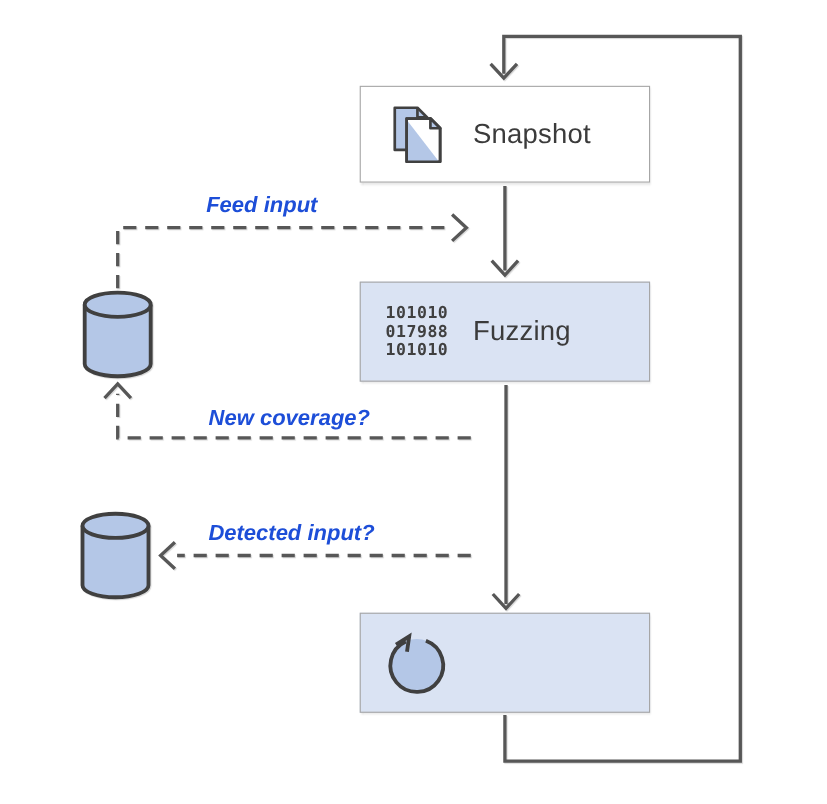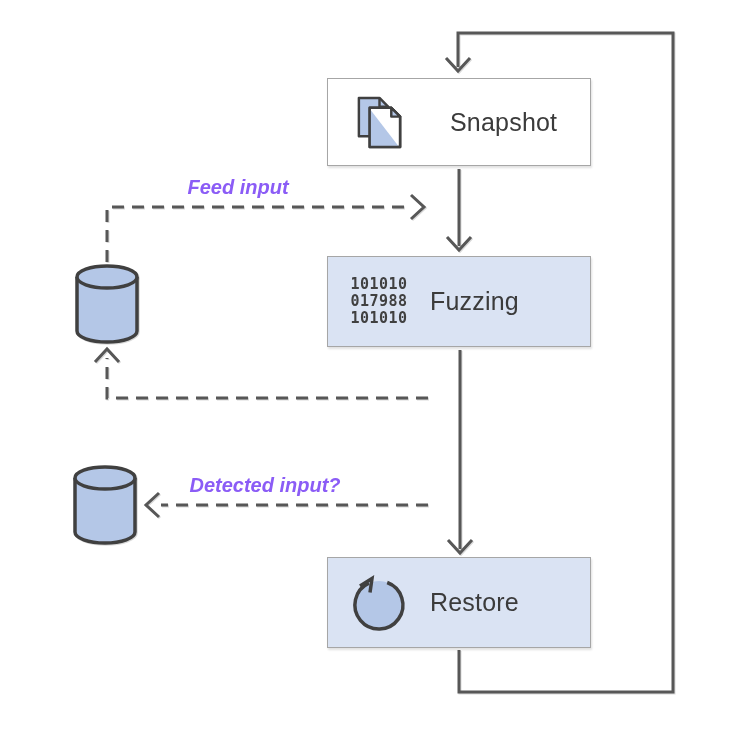--- a/index.html
+++ b/index.html
@@ -9,33 +9,33 @@
   }
   .wires{position:absolute;left:0;top:0;width:752px;height:731px;
     filter:drop-shadow(1px 1.5px 0.5px rgba(0,0,0,0.15));}
   .node{
     position:absolute;left:327px;width:264px;height:88px;
     border:1.5px solid #a6a6a6;box-sizing:border-box;
     display:flex;align-items:center;padding-left:20px;
     box-shadow:1px 2px 2px rgba(0,0,0,0.12);
     background:#dae3f3;
   }
-  .node--plain{background:#ffffff;gap:20px;}
+  .node--plain{background:#ffffff;}
   .node .iconwrap{width:62px;display:flex;align-items:flex-end;justify-content:center;flex:0 0 62px;}
   .node .label{
     margin-left:20px;font-size:25px;color:#3b3b3b;letter-spacing:0.2px;
   }
   .binary{
     font-family:"DejaVu Sans Mono","Liberation Mono",monospace;
     font-weight:bold;font-size:15px;line-height:17px;color:#404040;
     letter-spacing:0.5px;text-align:center;
   }
   .edge-label{
     position:absolute;width:200px;text-align:center;
-    font-size:20px;font-weight:bold;font-style:italic;color:#8b5cf6;
+    font-size:20px;font-weight:bold;font-style:italic;color:#1d4ed8;
   }
 </style>
 </head>
 <body>
 
 <div class="canvas">
 
   <svg class="wires" viewBox="0 0 752 731">
 
     <path d="M 459 650 L 459 692 L 673 692 L 673 33 L 458 33 L 458 67" fill="none" stroke="#575757" stroke-width="3"></path>
@@ -93,19 +93,19 @@
   </div>
 
   <div class="node" style="top:557px;height:91px;">
     <span class="iconwrap">
       <svg width="60" height="60" viewBox="0 0 60 60">
         <circle cx="30" cy="32" r="24" fill="#b4c7e7"></circle>
         <path d="M 19.9 10.2 A 24 24 0 1 0 38.2 9.5" fill="none" stroke="#404040" stroke-width="3.5"></path>
         <path d="M 11 13 L 23 5.5 L 21 19.5" fill="none" stroke="#404040" stroke-width="3.5" stroke-linejoin="miter"></path>
       </svg>
     </span>
-    <span class="label">Restore</span>
   </div>
 
   <div class="edge-label" style="left:138px;top:176px;">Feed input</div>
+  <div class="edge-label" style="left:163px;top:369px;">New coverage?</div>
   <div class="edge-label" style="left:165px;top:474px;">Detected input?</div>
 
 </div>
 
 </body></html>

